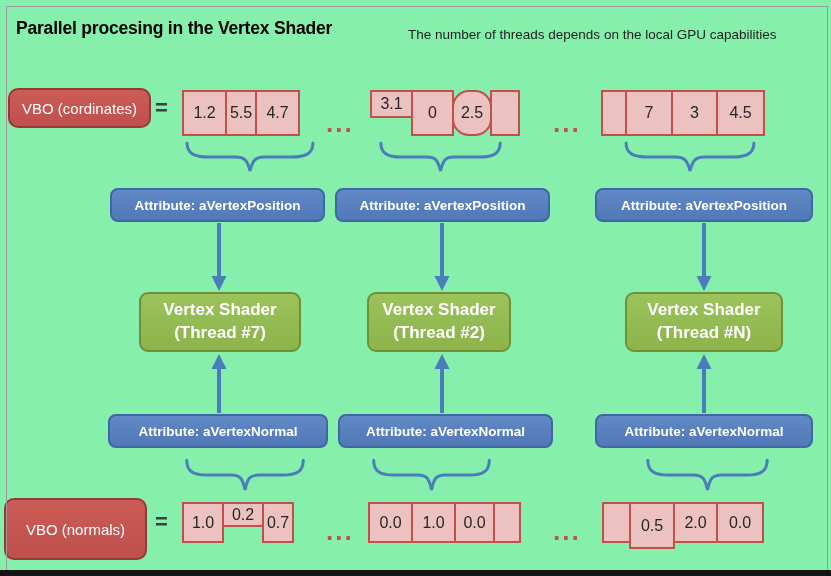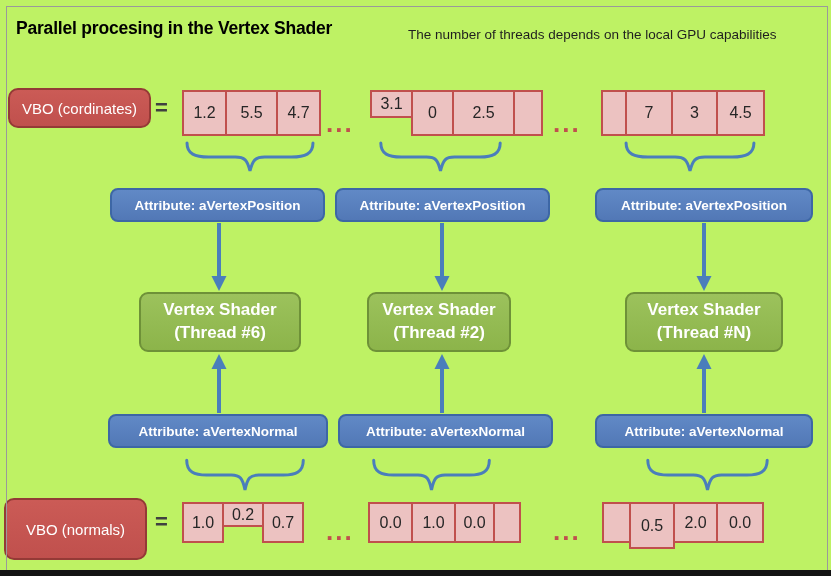--- a/index.html
+++ b/index.html
@@ -1,17 +1,17 @@
 <!DOCTYPE html>
 <html style="--red: #c0504d; --pink: #ecc2c1; --blue: #5680bf; --green: #94bb55; --accent: #4a7ebb;"><head>
 <meta charset="utf-8">
 <style>
   html,body{margin:0;padding:0;background:#ffffff;}
   .canvas{
-    position:relative;width:831px;height:576px;background:#bef264;overflow:hidden;
+    position:relative;width:831px;height:576px;background:#86efac;overflow:hidden;
     font-family:"Liberation Sans",sans-serif;
   }
   .frame{position:absolute;left:6px;top:6px;right:3px;bottom:5px;border:1px solid #9a9a9a;pointer-events:none;}
   .bottom-bar{position:absolute;left:0;right:0;bottom:0;height:6px;background:#141414;}
   .abs{position:absolute;}
   .title{font-size:17.5px;font-weight:bold;color:#000;letter-spacing:-0.2px;white-space:nowrap;}
   .subtitle{font-size:13.5px;color:#1f1f1f;white-space:nowrap;}
   .vbo-box{
     background:linear-gradient(#cb5b56,var(--red));border:2px solid #943a36;border-radius:10px;
     color:#fff;font-size:15px;display:flex;align-items:center;justify-content:center;box-sizing:border-box;
@@ -43,30 +43,30 @@
 <div class="canvas">
 
   <div class="abs title" style="left:16px;top:18px;">Parallel procesing in the Vertex Shader</div>
   <div class="abs subtitle" style="left:408px;top:27px;">The number of threads depends on the local GPU capabilities</div>
 
   <div class="abs vbo-box" style="left:8px;top:88px;width:143px;height:40px;">VBO (cordinates)</div>
   <div class="abs eq" style="left:155px;top:97px;">=</div>
 
   <div class="abs cellrow" style="left:182px;top:90px;">
     <div class="cell" style="width:45px;height:46px;">1.2</div>
-    <div class="cell" style="width:53px;height:46px;">5.5</div>
+    <div class="cell" style="width:32px;height:46px;">5.5</div>
     <div class="cell" style="width:45px;height:46px;">4.7</div>
   </div>
 
   <div class="abs dots" style="left:326px;top:110px;">...</div>
 
   <div class="abs cellrow" style="left:370px;top:90px;">
     <div class="cell" style="width:43px;height:28px;">3.1</div>
     <div class="cell" style="width:43px;height:46px;">0</div>
-    <div class="cell" style="width:63px;height:46px;">2.5</div>
+    <div class="cell" style="width:40px;height:46px;border-radius:17px;">2.5</div>
     <div class="cell" style="width:30px;height:46px;"></div>
   </div>
 
   <div class="abs dots" style="left:553px;top:110px;">...</div>
 
   <div class="abs cellrow" style="left:601px;top:90px;">
     <div class="cell" style="width:26px;height:46px;"></div>
     <div class="cell" style="width:48px;height:46px;">7</div>
     <div class="cell" style="width:47px;height:46px;">3</div>
     <div class="cell" style="width:49px;height:46px;">4.5</div>
@@ -106,21 +106,21 @@
   </div>
   <div class="abs arrow" style="left:695px;top:223px;width:18px;height:68px;">
     <svg viewBox="0 0 18 68">
         <line x1="9" y1="0" x2="9" y2="54" stroke="#4a7ebb" stroke-width="4"></line>
         <path d="M1.5 53 L16.5 53 L9 68 Z" fill="#4a7ebb"></path>
       </svg>
   </div>
 
   <div class="abs shader-box" style="left:139px;top:292px;width:162px;height:60px;">
     <div>Vertex Shader</div>
-    <div>(Thread #6)</div>
+    <div>(Thread #7)</div>
   </div>
   <div class="abs shader-box" style="left:367px;top:292px;width:144px;height:60px;">
     <div>Vertex Shader</div>
     <div>(Thread #2)</div>
   </div>
   <div class="abs shader-box" style="left:625px;top:292px;width:158px;height:60px;">
     <div>Vertex Shader</div>
     <div>(Thread #N)</div>
   </div>
 
@@ -162,21 +162,21 @@
         <path d="M3 2 C3 13 9 16 19 16 L39 16 C46 16 48 19 50 30 C52 19 54 16 61 16 L81 16 C91 16 97 13 97 2" fill="none" stroke="#4a7ebb" stroke-width="3" stroke-linecap="round" vector-effect="non-scaling-stroke"></path>
       </svg>
   </div>
 
   <div class="abs vbo-box" style="left:4px;top:498px;width:143px;height:62px;">VBO (normals)</div>
   <div class="abs eq" style="left:155px;top:511px;">=</div>
 
   <div class="abs cellrow" style="left:182px;top:502px;">
     <div class="cell" style="width:42px;height:41px;">1.0</div>
     <div class="cell" style="width:42px;height:25px;">0.2</div>
-    <div class="cell" style="width:42px;height:41px;">0.7</div>
+    <div class="cell" style="width:32px;height:41px;">0.7</div>
   </div>
 
   <div class="abs dots" style="left:326px;top:518px;">...</div>
 
   <div class="abs cellrow" style="left:368px;top:502px;">
     <div class="cell" style="width:45px;height:41px;">0.0</div>
     <div class="cell" style="width:45px;height:41px;">1.0</div>
     <div class="cell" style="width:41px;height:41px;">0.0</div>
     <div class="cell" style="width:28px;height:41px;"></div>
   </div>

